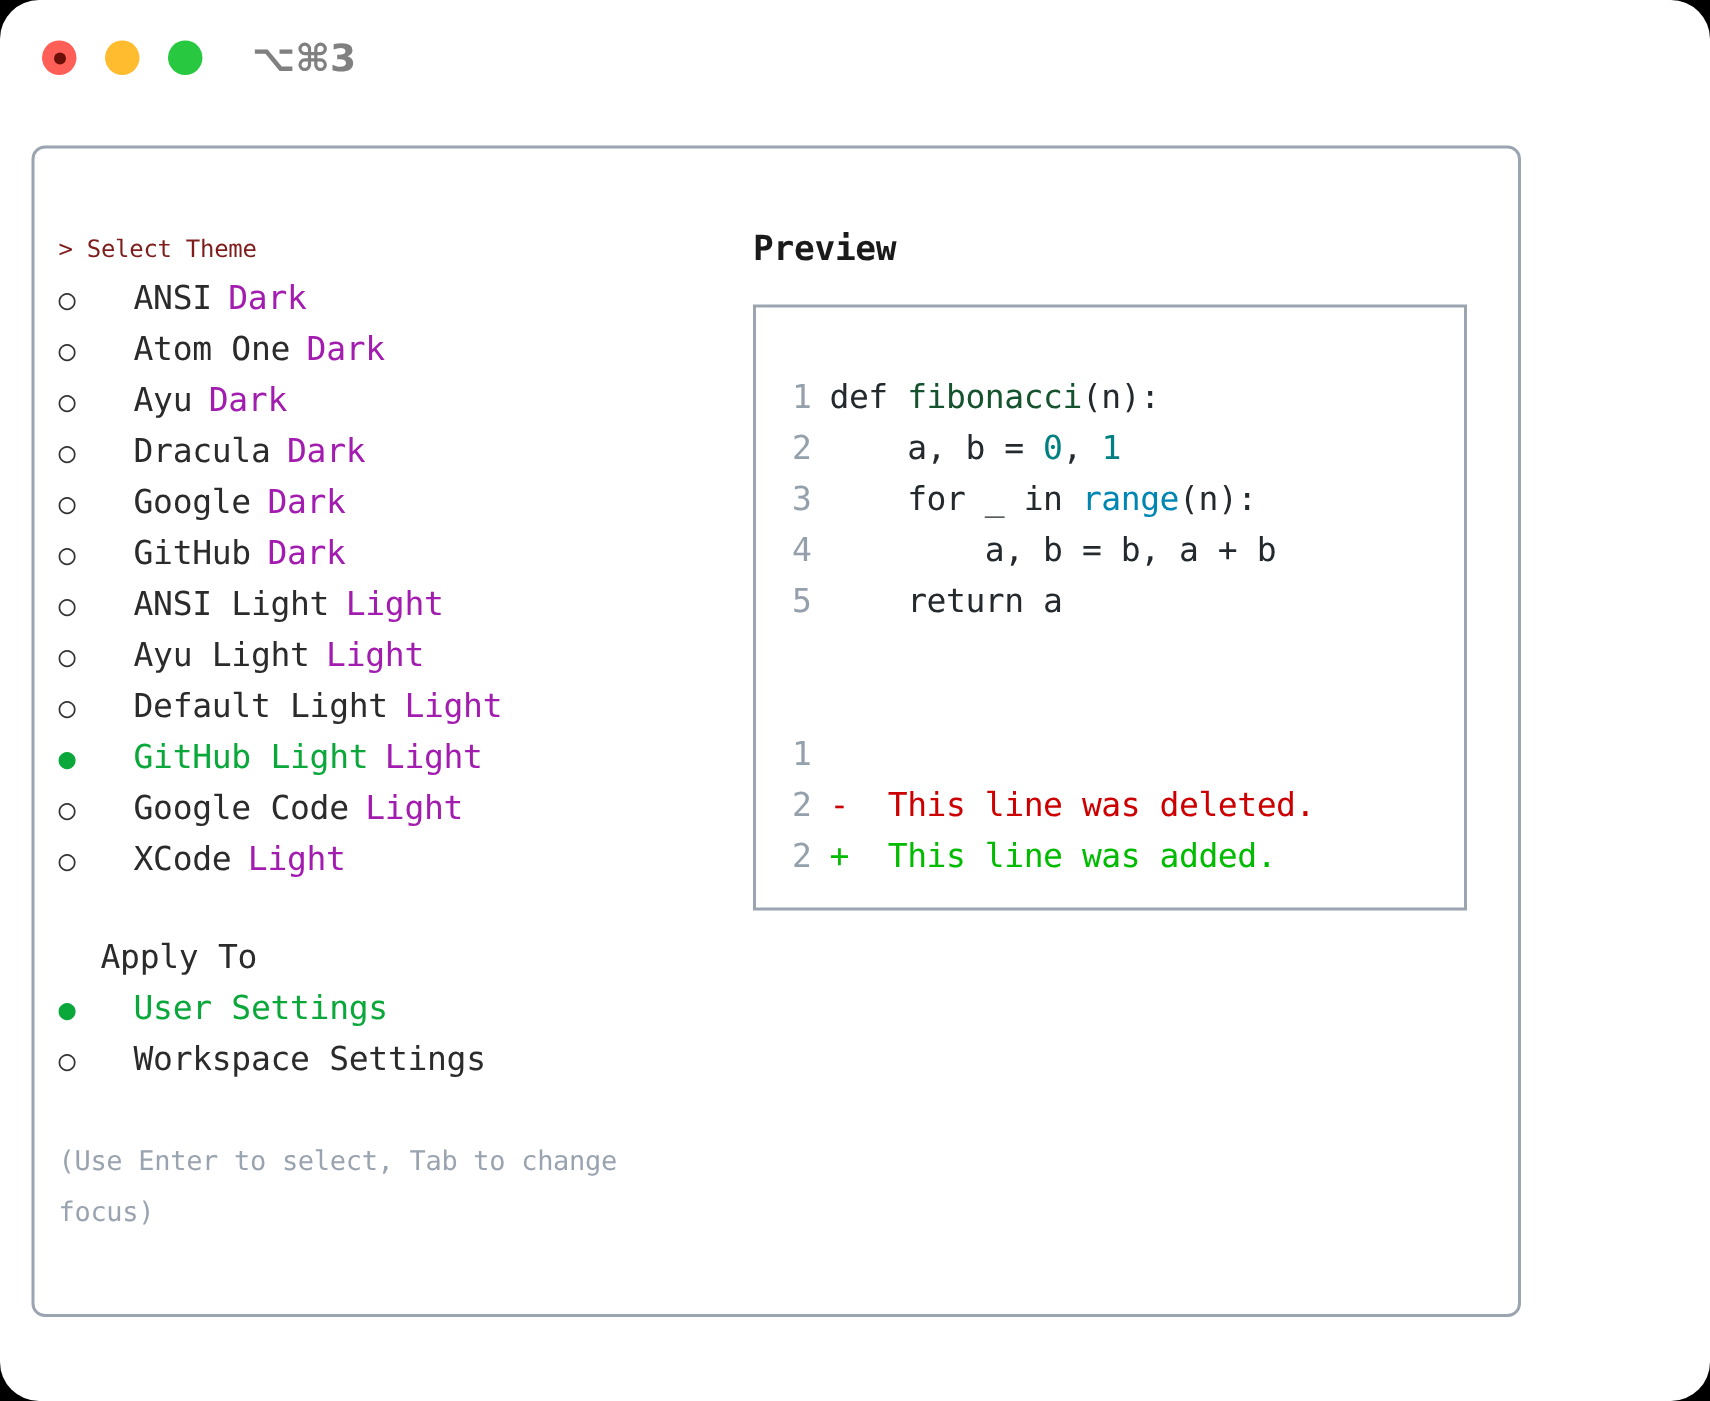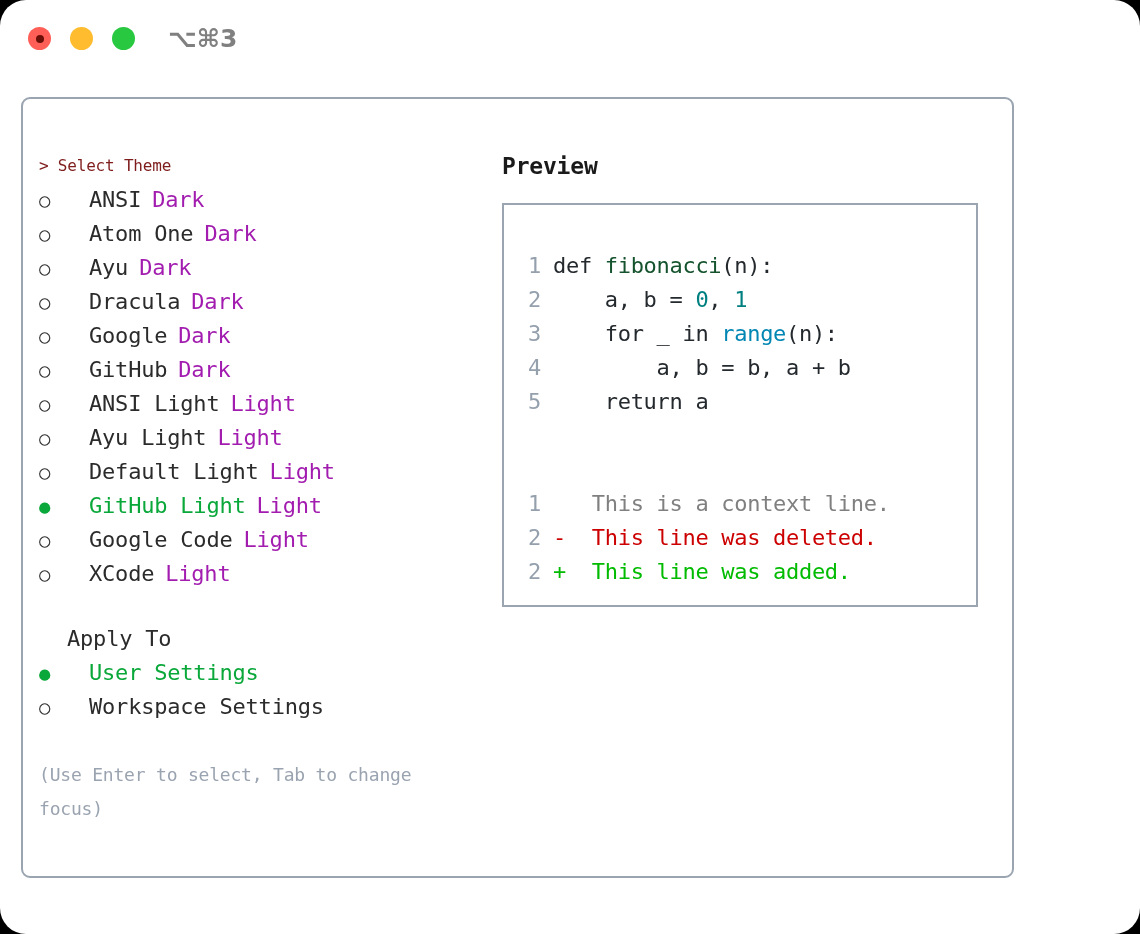--- a/index.html
+++ b/index.html
@@ -339,21 +339,20 @@
           </div>
         </div>
 
         <div class="blank-line"></div>
         <div class="blank-line"></div>
 
         <div>
           <div class="code-line">
             <span class="lno">1</span>
             <span class="d-ctx"> </span>
-            <span class="d-ctx">&nbsp;&nbsp;<span>This is a context line.</span></span>
           </div>
           <div class="code-line">
             <span class="lno">2</span>
             <span class="d-del">-</span>
             <span class="d-del">&nbsp;&nbsp;<span>This line was deleted.</span></span>
           </div>
           <div class="code-line">
             <span class="lno">2</span>
             <span class="d-add">+</span>
             <span class="d-add">&nbsp;&nbsp;<span>This line was added.</span></span>

